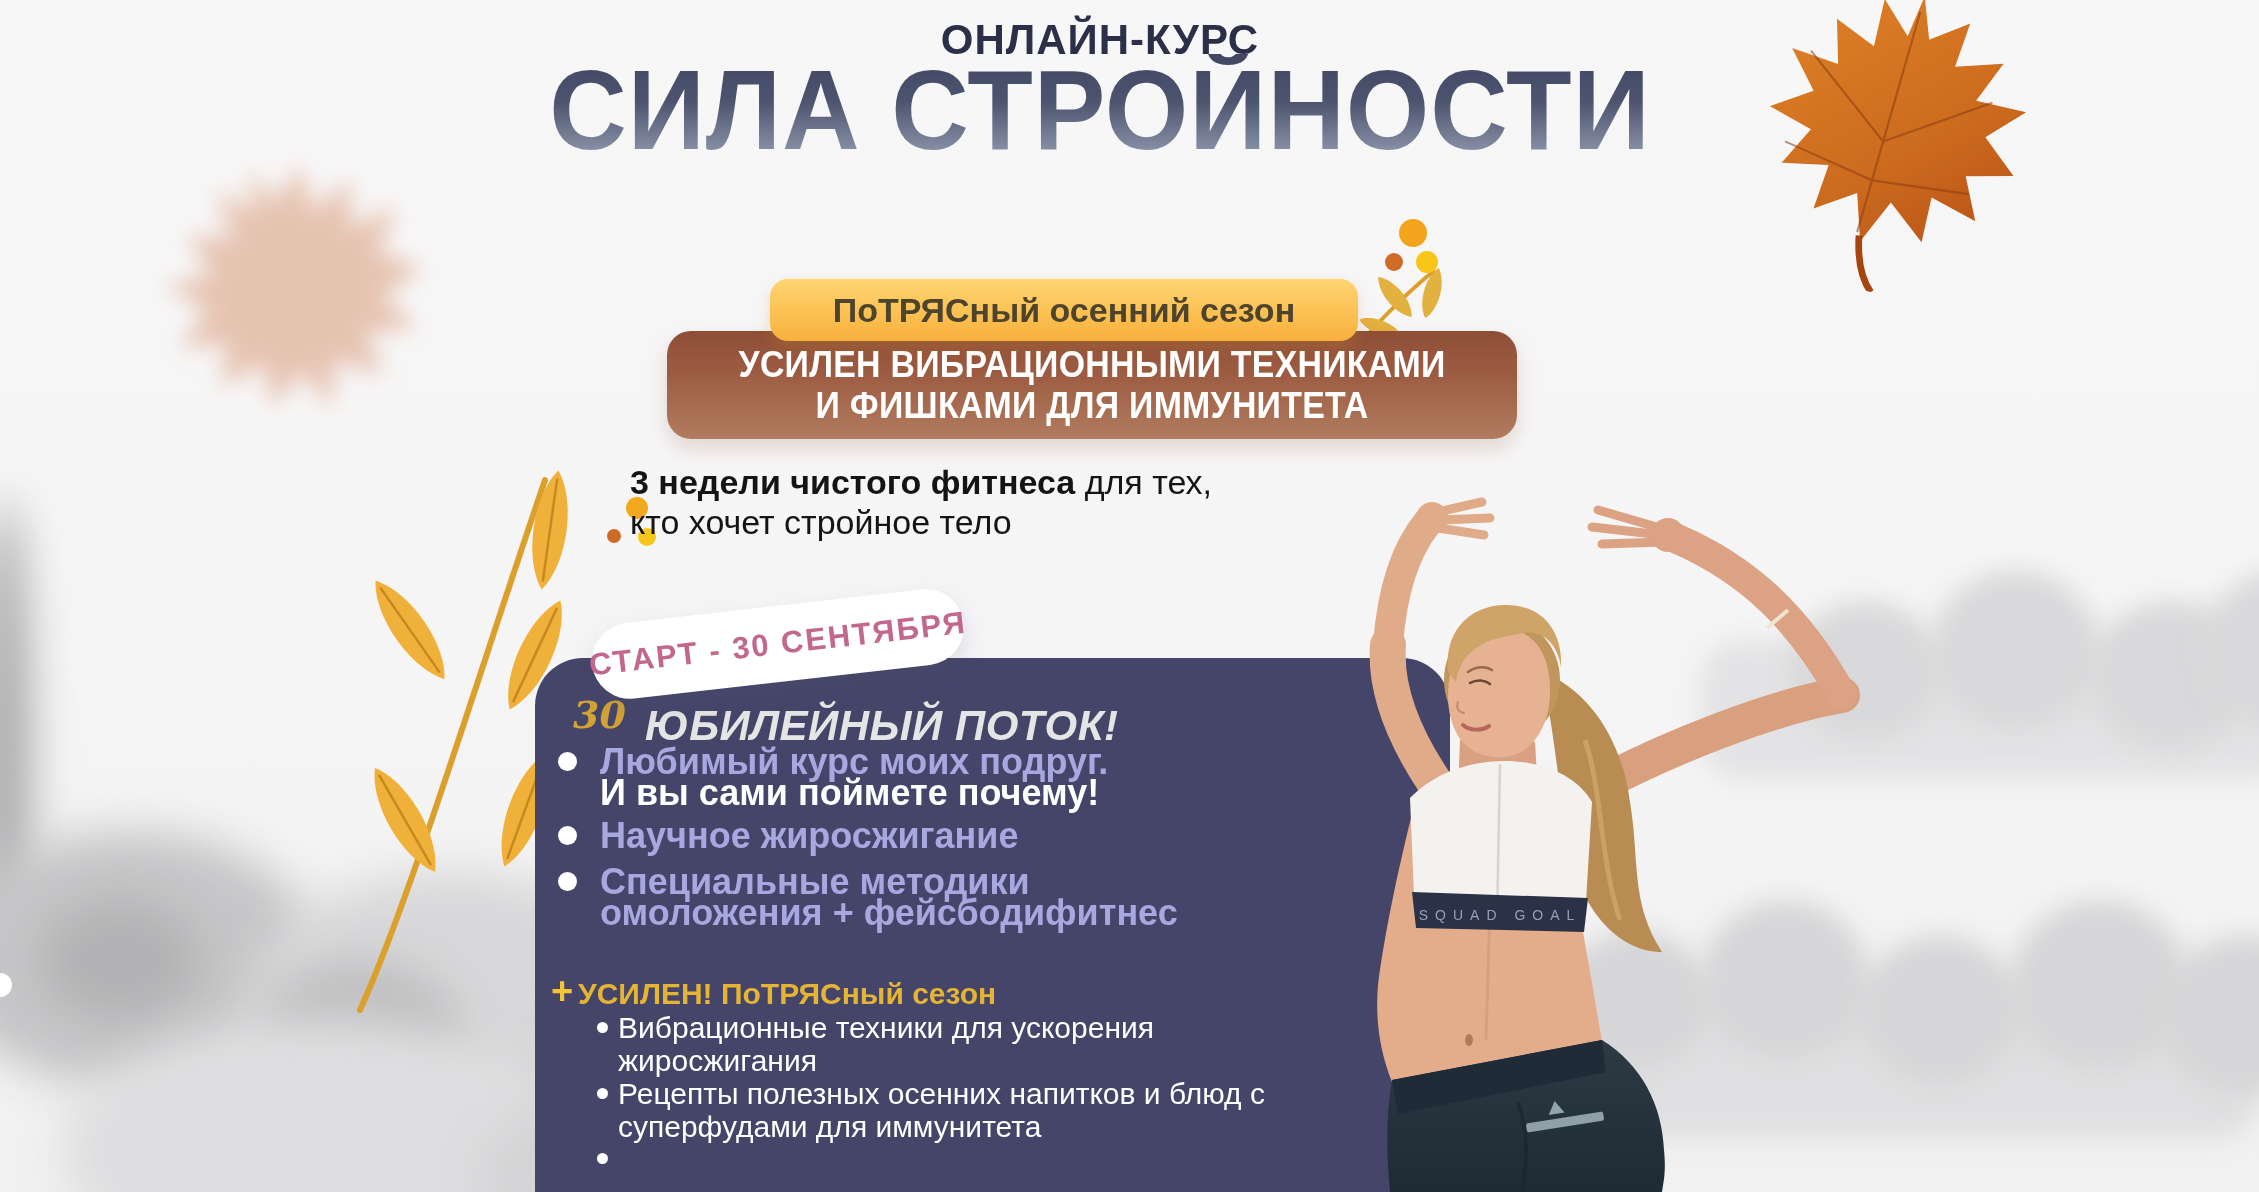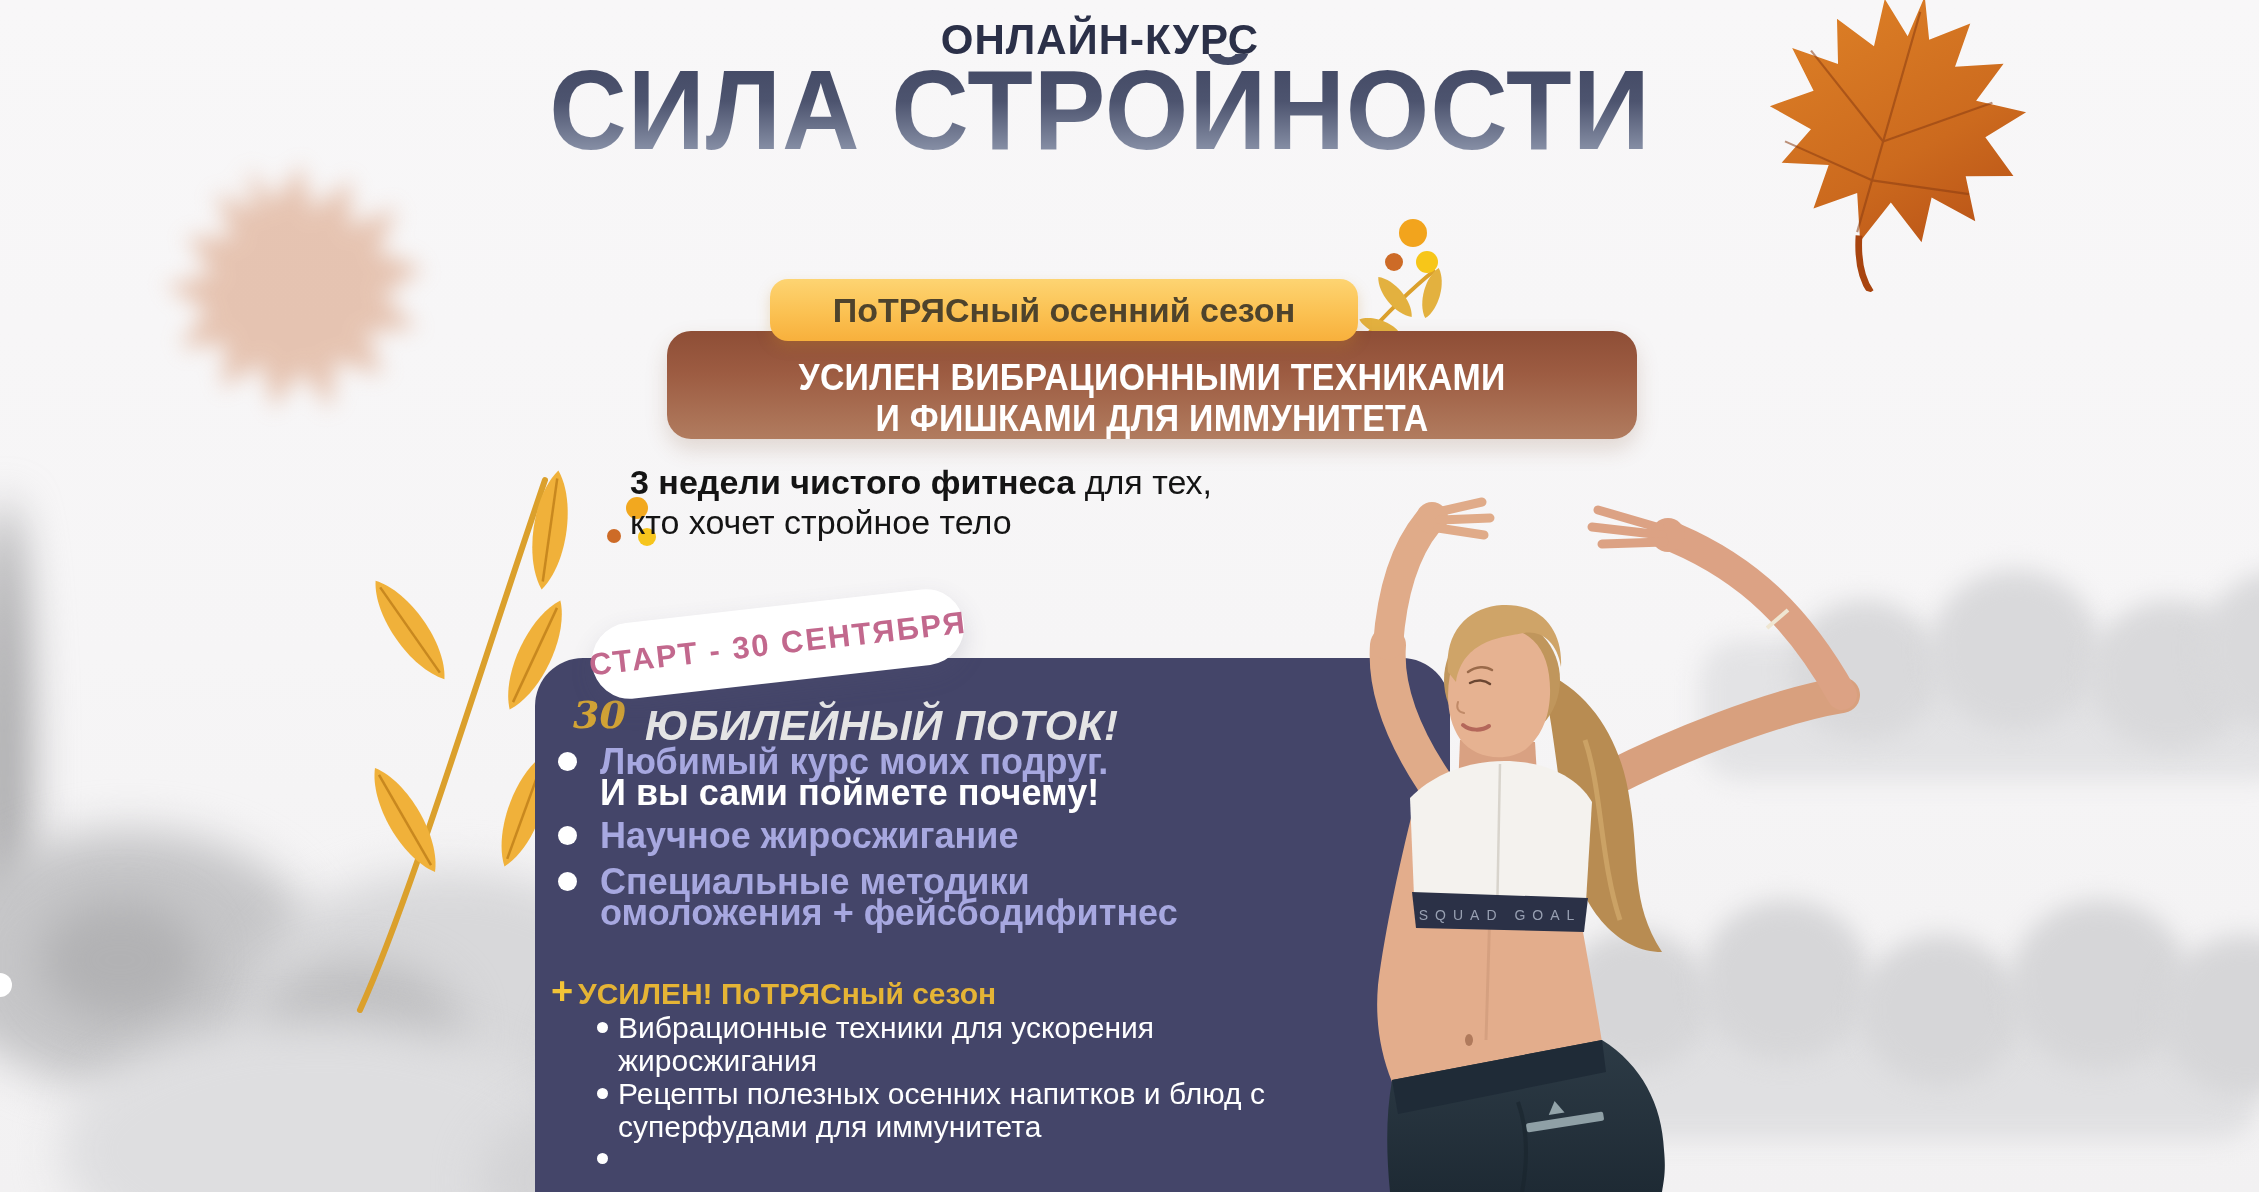--- a/index.html
+++ b/index.html
@@ -19,24 +19,24 @@
     position:absolute;left:450px;top:54px;width:1300px;text-align:center;
     font-size:113px;font-weight:bold;letter-spacing:1px;line-height:1.0;
     transform:scaleX(.95);
     background:linear-gradient(180deg,#414762 0%,#4d546f 42%,#9aa3b8 100%);
     -webkit-background-clip:text;background-clip:text;
     -webkit-text-fill-color:transparent;color:transparent;
     white-space:nowrap;
   }
   
   .boost-banner{
-    position:absolute;left:667px;top:331px;width:970px;height:108px;border-radius:24px;
+    position:absolute;left:667px;top:331px;width:850px;height:108px;border-radius:24px;
     background:linear-gradient(180deg,#8e4e36 0%,#9d5c42 40%,#b17c5f 100%);
     box-shadow:0 10px 22px rgba(120,70,40,.18);
-    display:flex;align-items:flex-end;justify-content:center;
+    display:flex;align-items:center;justify-content:center;
   }
   .boost-inner{text-align:center;color:#fff;font-weight:bold;font-size:36px;line-height:41px;
     transform:scaleX(.94);letter-spacing:.3px;}
   .season-badge{
     position:absolute;left:770px;top:279px;width:588px;height:62px;border-radius:18px;
     background:linear-gradient(180deg,#fdd472 0%,#fbc152 55%,#f8b03c 100%);
     box-shadow:0 6px 14px rgba(200,140,40,.25);
     display:flex;align-items:center;justify-content:center;
     font-size:34px;font-weight:bold;color:#4e432c;
   }

